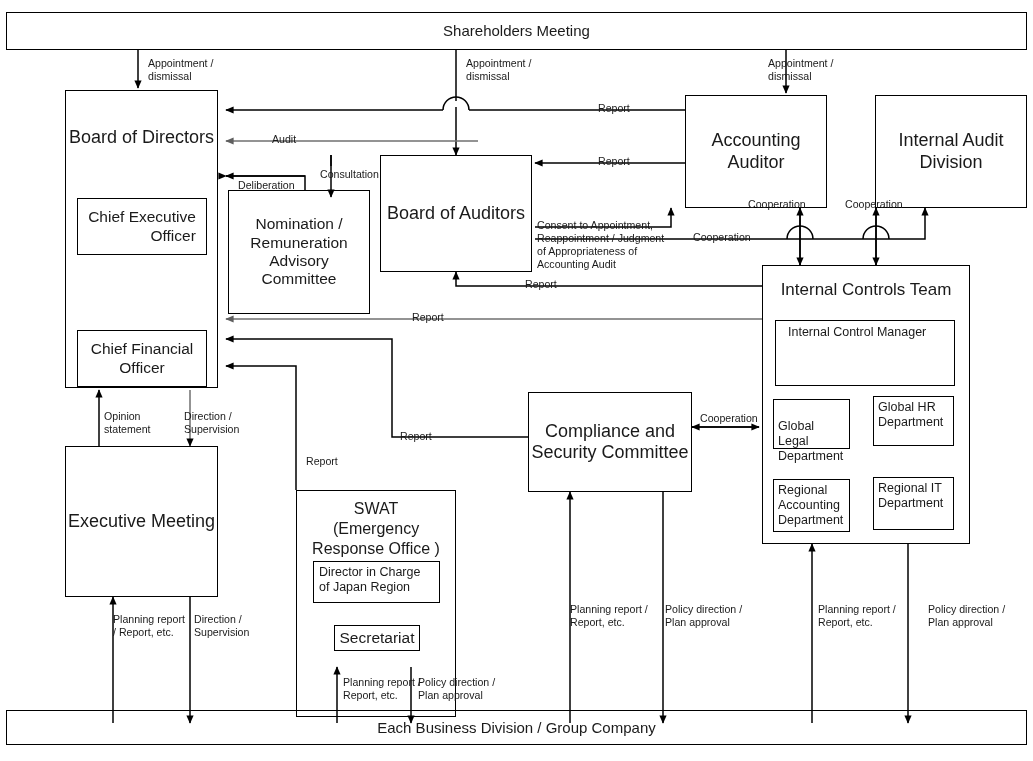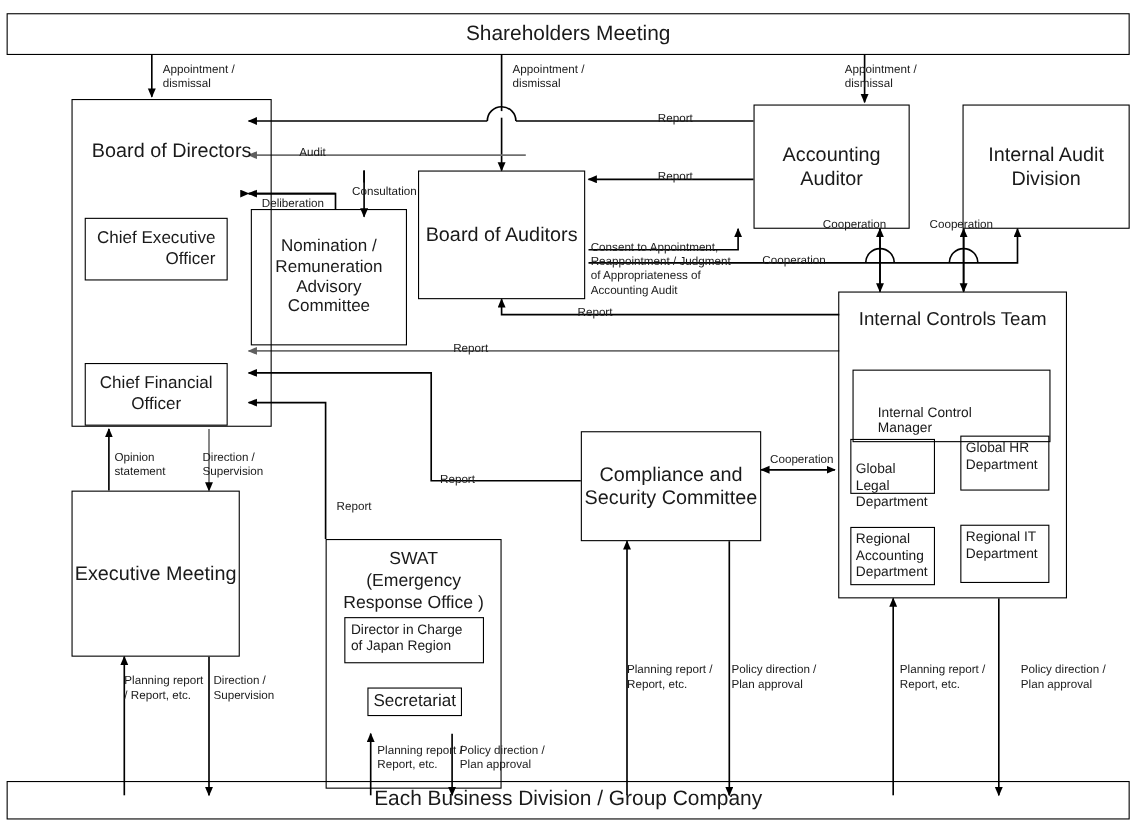--- a/index.html
+++ b/index.html
@@ -4,21 +4,21 @@
 <title>Corporate Governance Structure</title>
 <style>
   html,body{margin:0;padding:0;background:#ffffff;}
   body{font-family:"Liberation Sans","DejaVu Sans",sans-serif;color:#1a1a1a;}
   #stage{position:relative;width:1033px;height:761px;overflow:hidden;background:#fff;}
   #wires{position:absolute;left:0;top:0;width:1033px;height:761px;}
   .node{position:absolute;box-sizing:border-box;border:1.6px solid #000;background:transparent;
         display:flex;align-items:center;justify-content:center;text-align:center;line-height:1.18;}
   .node.topalign{align-items:flex-start;}
   .node.leftalign{justify-content:flex-start;text-align:left;}
-  .bar{font-size:19px;}
+  .bar{font-size:15px;}
   .big{font-size:18px;}
   .mid{font-size:15.5px;}
   .small{font-size:12.5px;}
   .bodname{position:absolute;left:0;right:0;text-align:center;font-size:18px;}
   .icTitle{position:absolute;left:0;right:0;text-align:center;font-size:17px;}
   .swatTitle{position:absolute;left:0;right:0;text-align:center;font-size:16px;line-height:1.25;}
   .lbl{position:absolute;font-size:10.6px;line-height:1.22;color:#1a1a1a;white-space:pre;}
 </style>
 </head>
 <body>
@@ -104,21 +104,21 @@
     <g fill="none" stroke="#000" stroke-width="1.5">
       <path d="M331,155 L331,166"></path>
       <path d="M226,176 L305,176 L305,190" marker-start="url(#ah)"></path>
     </g>
   </svg>
 
   <div class="node bar" style="left:6px;top:12px;width:1021px;height:38px;">
     <span>Shareholders Meeting</span>
   </div>
 
-  <div class="node" style="left:65px;top:90px;width:182px;height:298px;">
+  <div class="node" style="left:65px;top:90px;width:153px;height:298px;">
     <div class="bodname" style="top:36px;">Board of Directors</div>
   </div>
 
   <div class="node mid" style="left:77px;top:198px;width:130px;height:57px;white-space:pre-line;text-align:right;">
     <span>Chief Executive
 Officer</span>
   </div>
 
   <div class="node mid" style="left:77px;top:310px;width:130px;height:57px;white-space:pre-line;margin-top:20px;">
     <span>Chief Financial
@@ -143,21 +143,21 @@
 
   <div class="node big" style="left:875px;top:95px;width:152px;height:113px;white-space:pre-line;">
     <span>Internal Audit
 Division</span>
   </div>
 
   <div class="node" style="left:762px;top:265px;width:208px;height:279px;">
     <div class="icTitle" style="top:14px;">Internal Controls Team</div>
   </div>
 
-  <div class="node small leftalign topalign" style="left:775px;top:336px;width:180px;height:66px;padding:4px 22px;align-items:flex-end;">
+  <div class="node small leftalign topalign" style="left:775px;top:320px;width:180px;height:66px;padding:4px 12px;">
     <span>Internal Control Manager</span>
   </div>
 
   <div class="node small leftalign topalign" style="left:773px;top:399px;width:77px;height:50px;padding:19px 4px;white-space:pre-line;">
     <span>Global Legal
 Department</span>
   </div>
 
   <div class="node small leftalign topalign" style="left:873px;top:396px;width:81px;height:50px;padding:3px 4px;white-space:pre-line;">
     <span>Global HR

